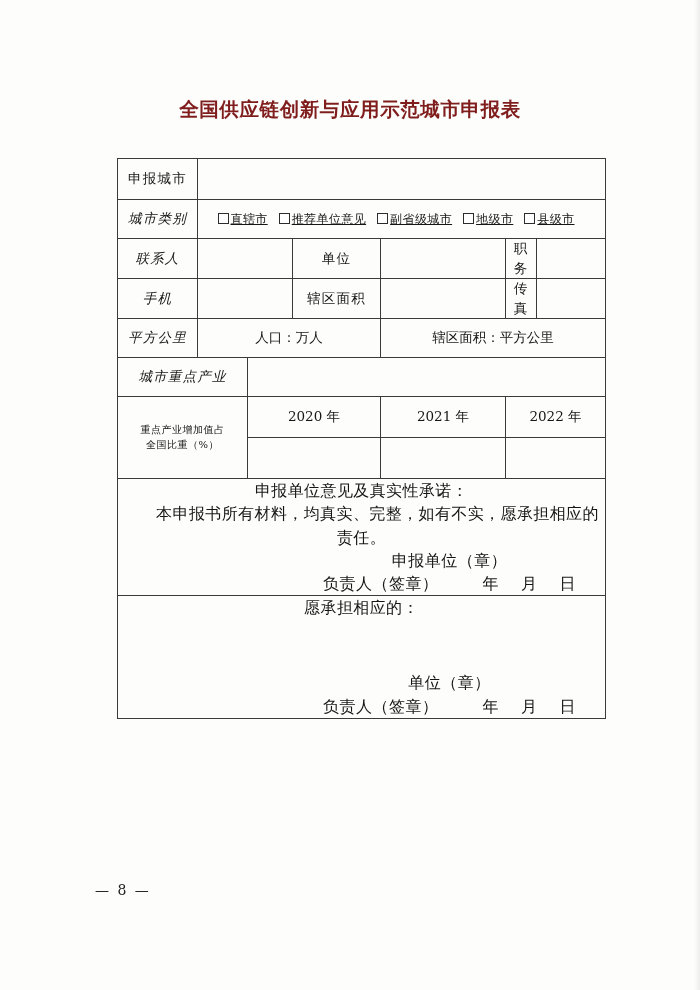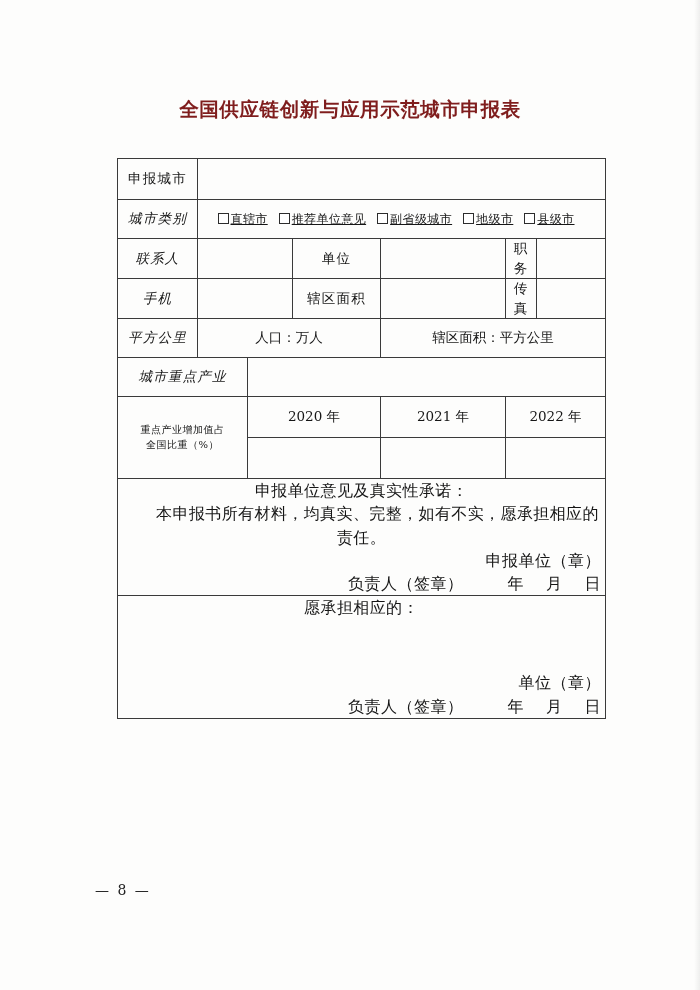--- a/index.html
+++ b/index.html
@@ -97,21 +97,21 @@
   .text-block-cell {
     text-align: left;
     vertical-align: top;
     padding: 14px 16px 18px 14px;
     line-height: 2.25;
     font-size: 16px;
     letter-spacing: 0.4px;
   }
   .indent-2 { text-indent: 2em; }
   .sign-line {
-    text-align: right;
+    text-align: center;
     padding-left: 176px;
     letter-spacing: 0.5px;
   }
   .sign-line .gap { display: inline-block; width: 22px; }
   .spacer-lines { height: 26px; }
 
   .page-number {
     position: absolute;
     left: 95px;
     top: 882px;

